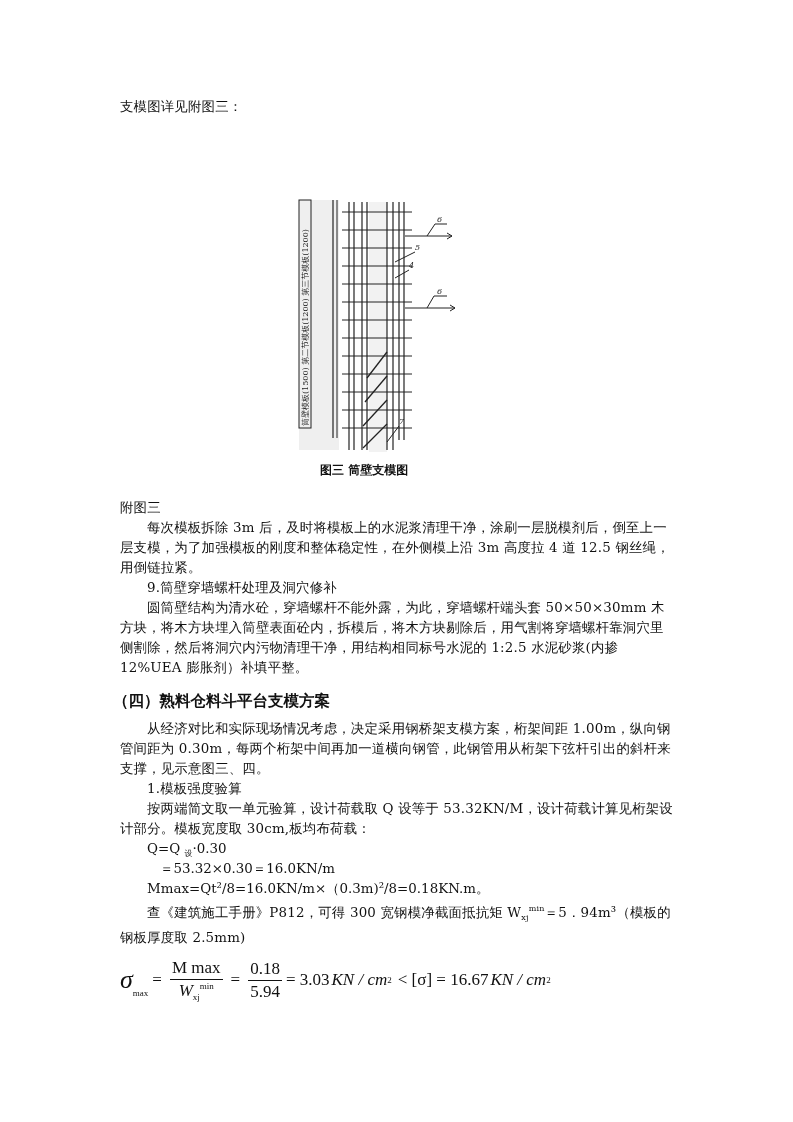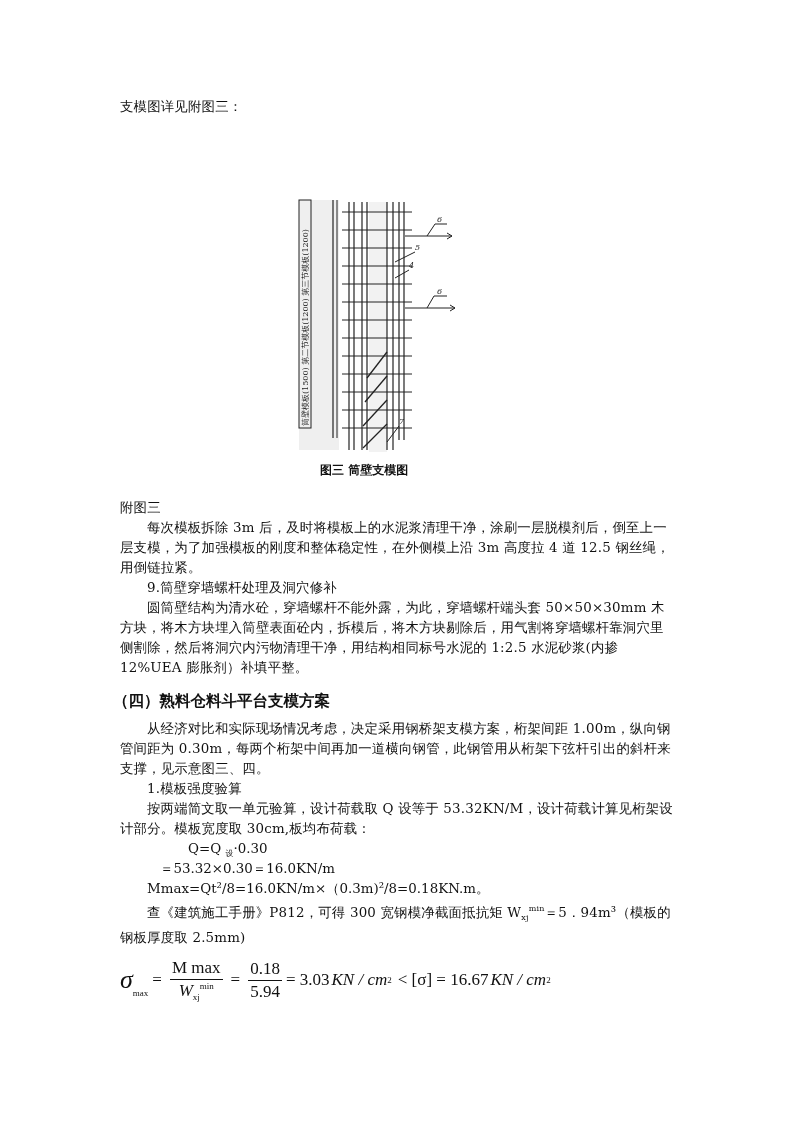--- a/index.html
+++ b/index.html
@@ -101,21 +101,21 @@
 <div class="p ind" style="top:518px;">每次模板拆除 3m 后，及时将模板上的水泥浆清理干净，涂刷一层脱模剂后，倒至上一层支模，为了加强模板的刚度和整体稳定性，在外侧模上沿 3m 高度拉 4 道 12.5 钢丝绳，用倒链拉紧。</div>
 <div class="p ind" style="top:578px;">9.筒壁穿墙螺杆处理及洞穴修补</div>
 <div class="p ind" style="top:598px;">圆筒壁结构为清水砼，穿墙螺杆不能外露，为此，穿墙螺杆端头套 50×50×30mm 木方块，将木方块埋入筒壁表面砼内，拆模后，将木方块剔除后，用气割将穿墙螺杆靠洞穴里侧割除，然后将洞穴内污物清理干净，用结构相同标号水泥的 1:2.5 水泥砂浆(内掺 12%UEA 膨胀剂）补填平整。</div>
 
 <h2 class="sec">（四）熟料仓料斗平台支模方案</h2>
 
 <div class="p ind" style="top:719px;">从经济对比和实际现场情况考虑，决定采用钢桥架支模方案，桁架间距 1.00m，纵向钢管间距为 0.30m，每两个桁架中间再加一道横向钢管，此钢管用从桁架下弦杆引出的斜杆来支撑，见示意图三、四。</div>
 <div class="p ind" style="top:779px;">1.模板强度验算</div>
 <div class="p ind" style="top:799px;">按两端简文取一单元验算，设计荷载取 Q 设等于 53.32KN/M，设计荷载计算见桁架设计部分。模板宽度取 30cm,板均布荷载：</div>
 
-<div class="line" style="left:147px; top:839px;margin-left:41px;">
+<div class="line" style="left:147px; top:839px;">
   <span>Q=Q </span><span style="font-size:8px;vertical-align:-3px;">设</span><span>·0.30</span>
 </div>
 <div class="line" style="left:160px; top:859px;">＝53.32×0.30＝16.0KN/m</div>
 <div class="line" style="left:147px; top:879px;">Mmax=Qt²/8=16.0KN/m×（0.3m)²/8=0.18KN.m。</div>
 
 <div class="p ind" style="top:899px;">
   <span>查《建筑施工手册》P812，可得 300 宽钢模净截面抵抗矩 W</span><span style="font-size:8px;vertical-align:-3px;">xj</span><span style="font-size:8px;vertical-align:6px;">min</span><span>＝5．94m³（模板的钢板厚度取 2.5mm)</span>
 </div>
 
 <div class="formula">

